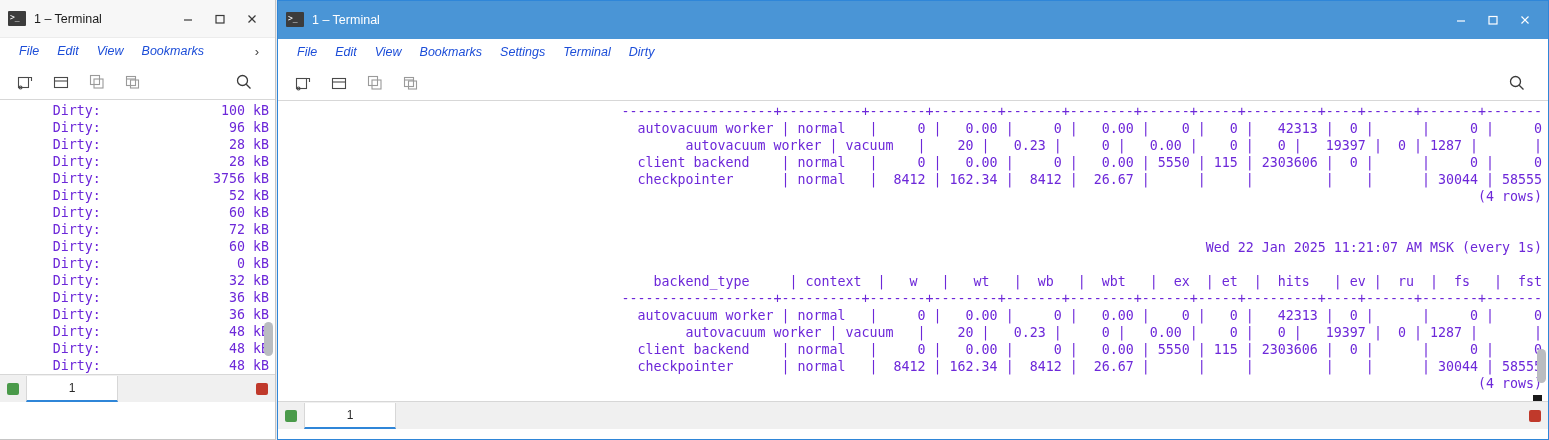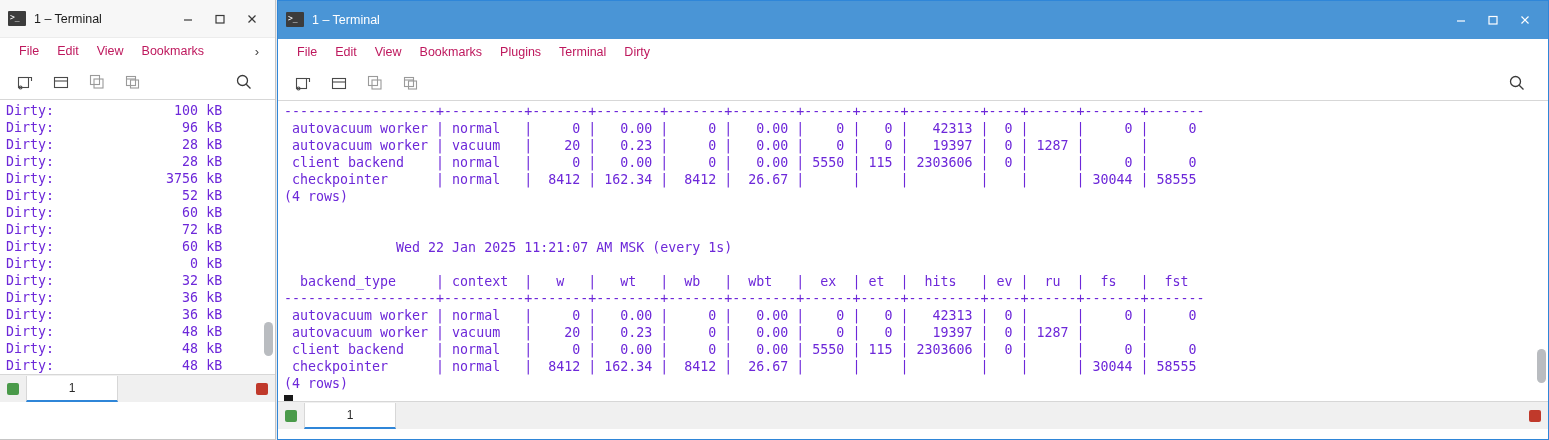--- a/index.html
+++ b/index.html
@@ -7,20 +7,21 @@
     padding: 0;
     background: #ffffff;
     font-family: "Liberation Sans", sans-serif;
   }
   #screen {
     position: relative;
     width: 1549px;
     height: 440px;
     overflow: hidden;
     background: #e8eaed;
+    text-align: right;
   }
 
   
   .window {
     position: absolute;
     background: #ffffff;
     box-sizing: border-box;
   }
   .titlebar {
     height: 38px;
@@ -84,23 +85,24 @@
     height: 26px;
     display: flex;
     align-items: center;
     padding: 0 10px;
     box-sizing: border-box;
     background: #ffffff;
     border-bottom: 0;
   }
   .menu-item {
     font-size: 12.5px;
-    color: #be185d;
+    color: #1d4ed8;
     padding: 3px 9px;
     white-space: nowrap;
+    font-style: italic;
   }
   .menu-more {
     margin-left: auto;
     font-size: 13px;
     color: #444;
     padding-right: 6px;
   }
 
   
   .toolbar {
@@ -364,21 +366,21 @@
             </svg>
         </span>
       </span>
     </div>
 
     <div class="menubar">
       <span class="menu-item">File</span>
       <span class="menu-item">Edit</span>
       <span class="menu-item">View</span>
       <span class="menu-item">Bookmarks</span>
-      <span class="menu-item">Plugins</span>
+      <span class="menu-item">Settings</span>
       <span class="menu-item">Terminal</span>
       <span class="menu-item">Dirty</span>
     </div>
 
     <div class="toolbar">
       <span class="tb-btn">
         <svg width="18" height="18" viewBox="0 0 18 18">
           <rect x="2.5" y="4.5" width="10" height="10" fill="none" stroke="#4a4a4a" stroke-width="1.1"></rect>
           <path d="M12 4.5 L15.5 4.5 L15.5 8" fill="none" stroke="#4a4a4a" stroke-width="1.1"></path>
           <circle cx="4.5" cy="14.5" r="1.5" fill="none" stroke="#4a4a4a" stroke-width="1.1"></circle>

